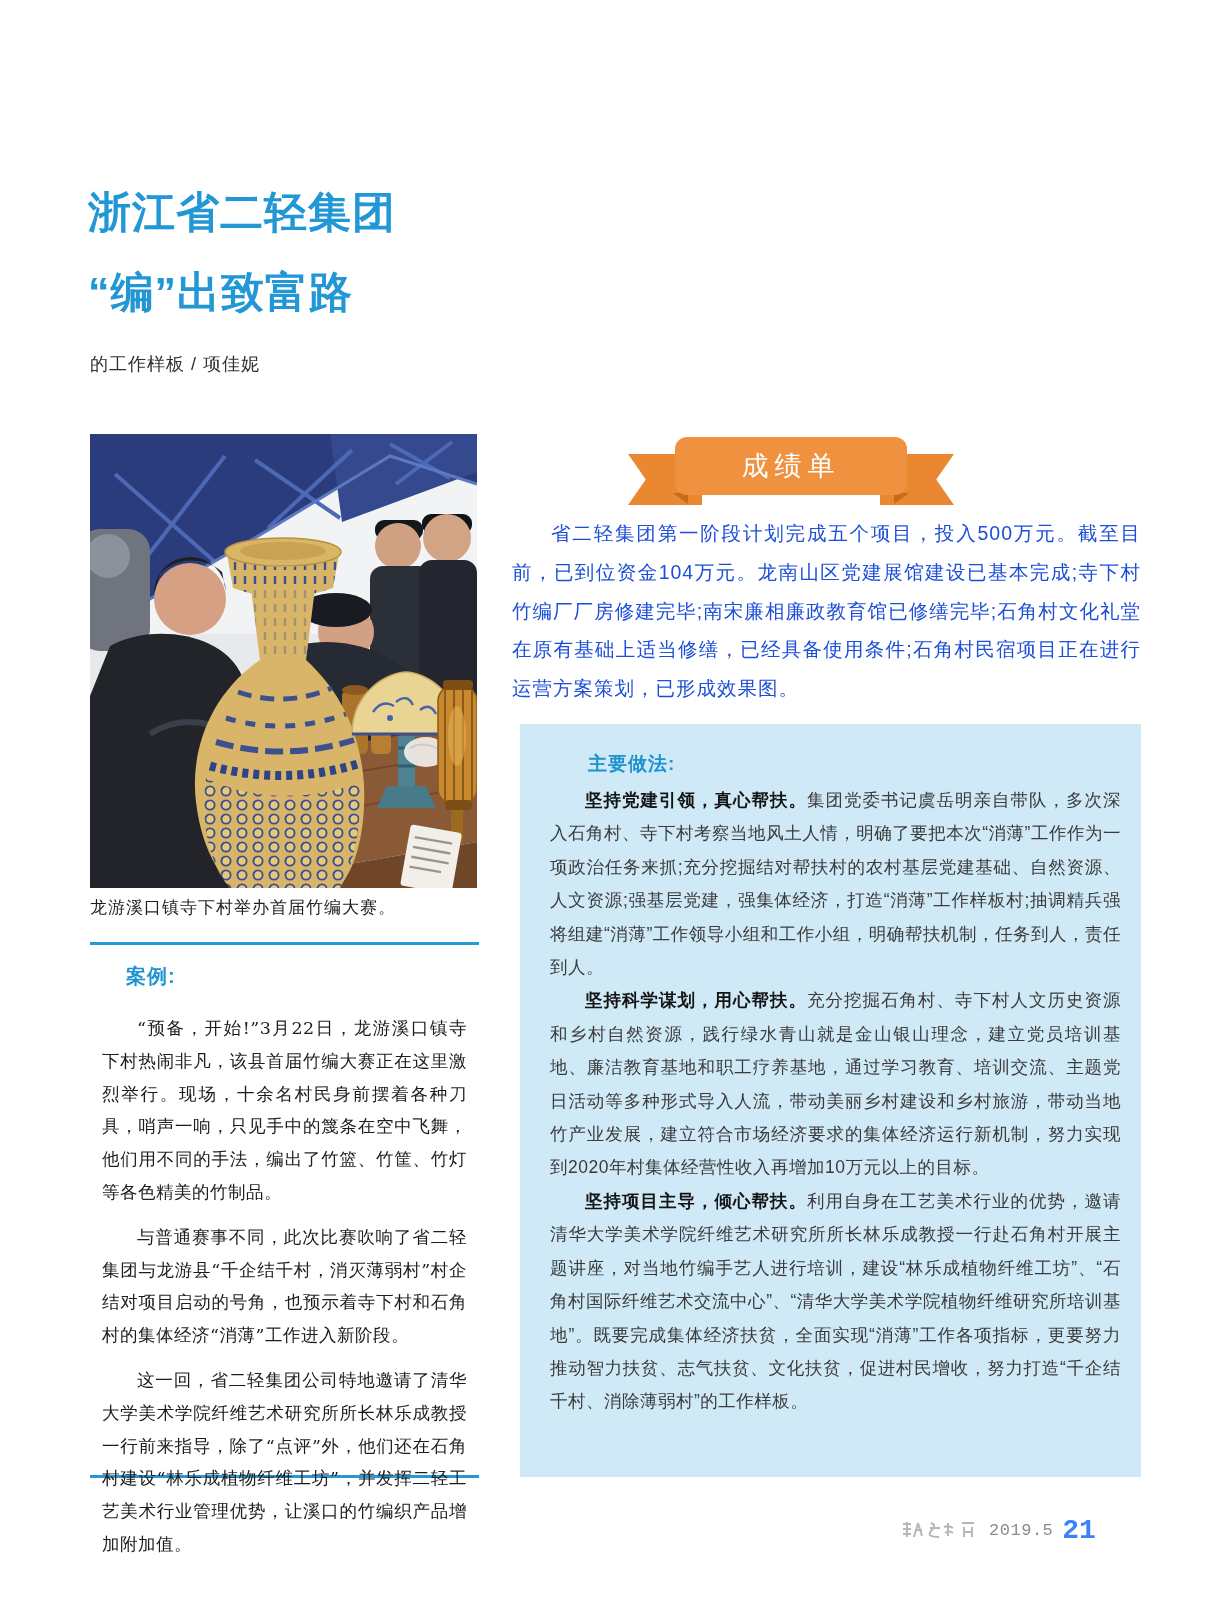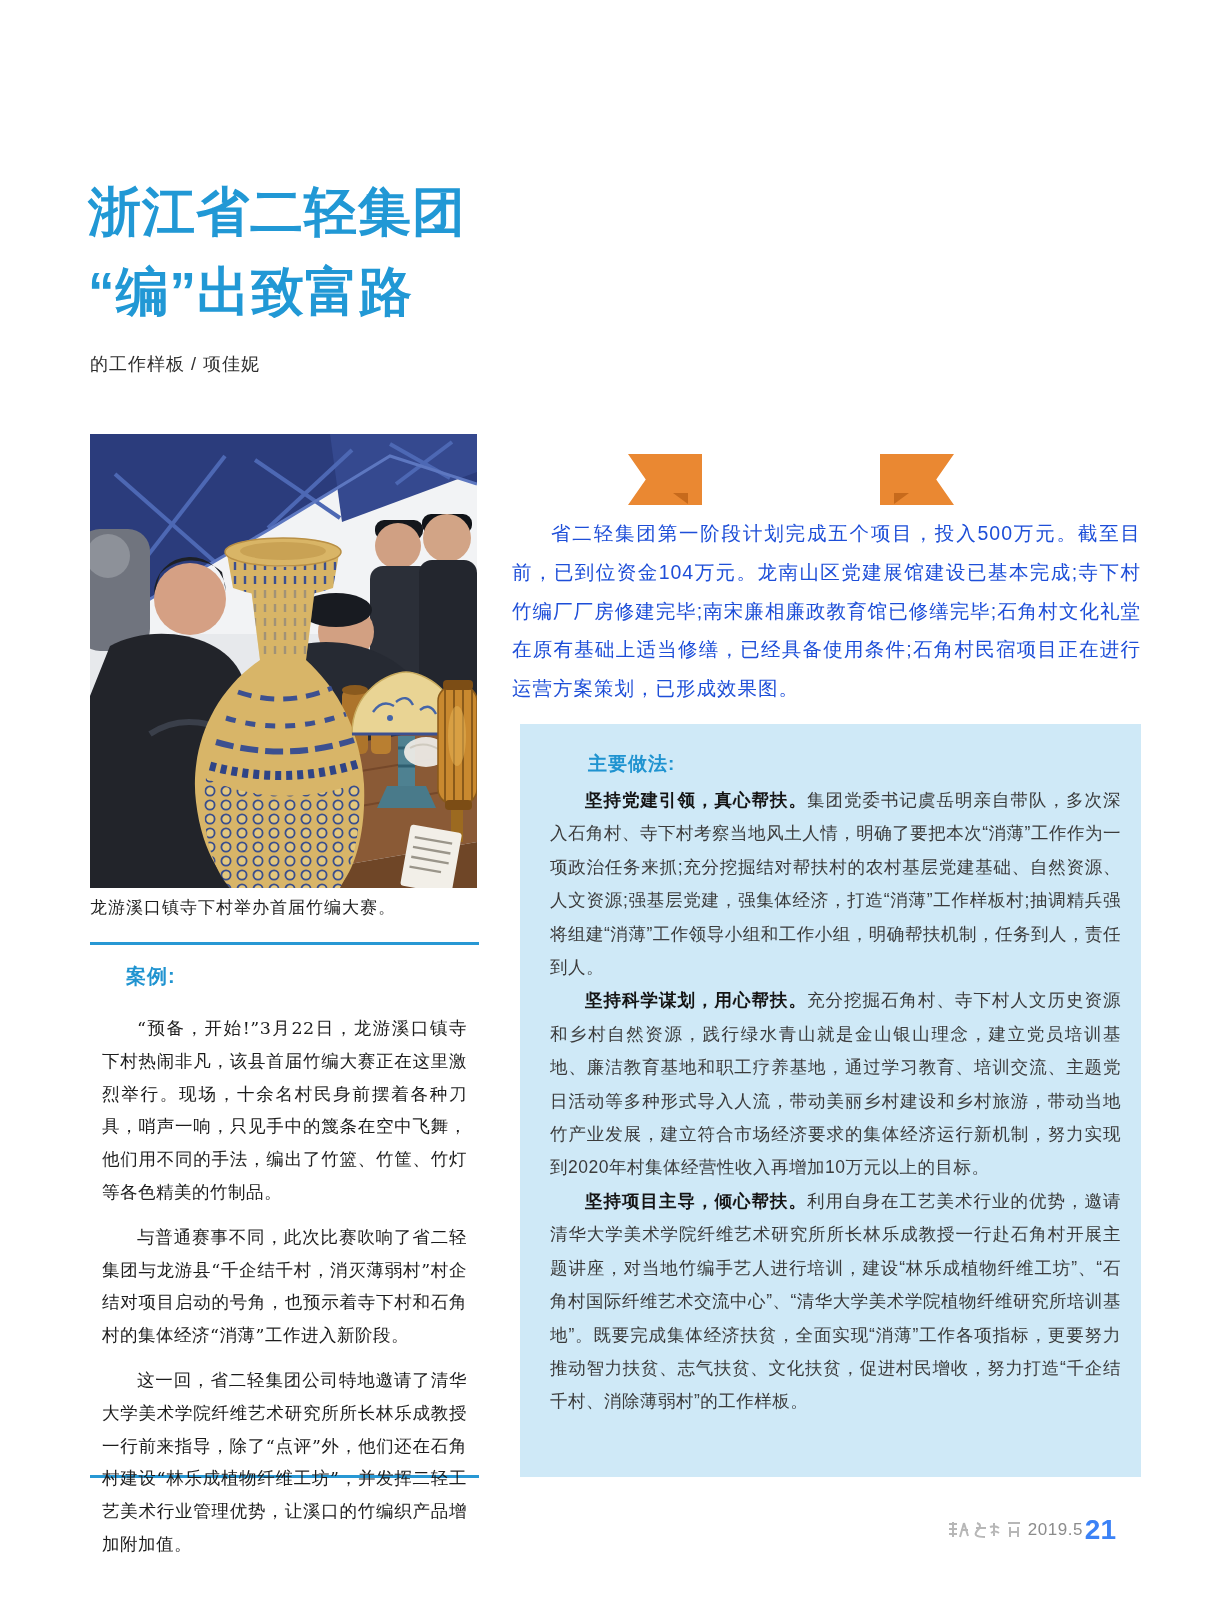--- a/index.html
+++ b/index.html
@@ -3,21 +3,21 @@
 <meta charset="utf-8">
 <style>
   html,body{margin:0;padding:0;background:#e8e8e8;}
   .page{
     position:relative;width:1230px;height:1600px;margin:0 auto;
     background:#ffffff;overflow:hidden;
     font-family:"Liberation Sans",sans-serif;color:#3a3a3a;
   }
   .kai{font-family:"DejaVu Serif","Liberation Serif",serif;}
 
-  .title{position:absolute;left:88px;top:172px;font-size:53px;line-height:80px;
+  .title{position:absolute;left:88px;top:172px;font-size:43px;line-height:80px;
          font-weight:700;color:#2198d5;letter-spacing:1px;}
   .byline{position:absolute;left:90px;top:352px;font-size:18px;color:#2e2e2e;letter-spacing:1px;}
 
   .photo{position:absolute;left:90px;top:434px;width:387px;height:454px;overflow:hidden;}
   .caption{position:absolute;left:90px;top:896px;width:389px;font-size:17px;color:#1f1f1f;letter-spacing:1px;}
 
   .rule{position:absolute;left:90px;width:389px;height:3px;background:#2898d4;}
   .rule-top{top:942px;}
   .rule-bottom{top:1475px;}
 
@@ -43,21 +43,21 @@
 
   .practices{position:absolute;left:520px;top:724px;width:621px;height:753px;
              background:#cfe9f7;box-sizing:border-box;padding:27px 20px 0 30px;}
   .practices-heading{margin:0 0 7px 0;font-size:19px;font-weight:700;color:#1f93d0;
                      text-indent:2em;letter-spacing:1px;}
   .practices p.item{margin:0;font-size:17.5px;line-height:33.4px;text-align:justify;
                     text-indent:2em;color:#3b3b3b;letter-spacing:0.5px;}
   .practices .lead{font-weight:700;color:#141414;}
 
   .footer{position:absolute;left:880px;top:1514px;width:236px;height:32px;
-          display:flex;align-items:center;justify-content:flex-end;gap:2px;}
+          display:flex;align-items:center;justify-content:center;gap:9px;font-family:Liberation Mono, monospace;}
   .footer .issue{font-size:17px;color:#8c8c8c;letter-spacing:0.5px;}
   .footer .pageno{font-size:28px;font-weight:700;color:#3b82f6;}
 </style>
 </head>
 <body>
 
 <div class="page">
 
   <div class="title">
     <div>浙江省二轻集团</div>
@@ -206,20 +206,21 @@
     <p>“预备，开始!”3月22日，龙游溪口镇寺下村热闹非凡，该县首届竹编大赛正在这里激烈举行。现场，十余名村民身前摆着各种刀具，哨声一响，只见手中的篾条在空中飞舞，他们用不同的手法，编出了竹篮、竹筐、竹灯等各色精美的竹制品。</p>
     <p>与普通赛事不同，此次比赛吹响了省二轻集团与龙游县“千企结千村，消灭薄弱村”村企结对项目启动的号角，也预示着寺下村和石角村的集体经济“消薄”工作进入新阶段。</p>
     <p>这一回，省二轻集团公司特地邀请了清华大学美术学院纤维艺术研究所所长林乐成教授一行前来指导，除了“点评”外，他们还在石角村建设“林乐成植物纤维工坊”，并发挥二轻工艺美术行业管理优势，让溪口的竹编织产品增加附加值。</p>
   </div>
 
   <div class="ribbon">
     <div class="tail tail-left"></div>
     <div class="tail tail-right"></div>
     <div class="fold fold-left"></div>
     <div class="fold fold-right"></div>
+    <div class="pill">成绩单</div>
   </div>
 
   <p class="score-intro">省二轻集团第一阶段计划完成五个项目，投入500万元。截至目前，已到位资金104万元。龙南山区党建展馆建设已基本完成;寺下村竹编厂厂房修建完毕;南宋廉相廉政教育馆已修缮完毕;石角村文化礼堂在原有基础上适当修缮，已经具备使用条件;石角村民宿项目正在进行运营方案策划，已形成效果图。</p>
 
   <div class="practices">
     <p class="practices-heading">主要做法:</p>
     <p class="item"><span class="lead">坚持党建引领，真心帮扶。</span><span>集团党委书记虞岳明亲自带队，多次深 入石角村、寺下村考察当地风土人情，明确了要把本次“消薄”工作作为一项政治任务来抓;充分挖掘结对帮扶村的农村基层党建基础、自然资源、人文资源;强基层党建，强集体经济，打造“消薄”工作样板村;抽调精兵强将组建“消薄”工作领导小组和工作小组，明确帮扶机制，任务到人，责任到人。</span></p>
     <p class="item"><span class="lead">坚持科学谋划，用心帮扶。</span><span>充分挖掘石角村、寺下村人文历史资源和乡村自然资源，践行绿水青山就是金山银山理念，建立党员培训基地、廉洁教育基地和职工疗养基地，通过学习教育、培训交流、主题党日活动等多种形式导入人流，带动美丽乡村建设和乡村旅游，带动当地竹产业发展，建立符合市场经济要求的集体经济运行新机制，努力实现到2020年村集体经营性收入再增加10万元以上的目标。</span></p>
     <p class="item"><span class="lead">坚持项目主导，倾心帮扶。</span><span>利用自身在工艺美术行业的优势，邀请清华大学美术学院纤维艺术研究所所长林乐成教授一行赴石角村开展主题讲座，对当地竹编手艺人进行培训，建设“林乐成植物纤维工坊”、“石角村国际纤维艺术交流中心”、“清华大学美术学院植物纤维研究所培训基地”。既要完成集体经济扶贫，全面实现“消薄”工作各项指标，更要努力推动智力扶贫、志气扶贫、文化扶贫，促进村民增收，努力打造“千企结千村、消除薄弱村”的工作样板。</span></p>
   </div>

